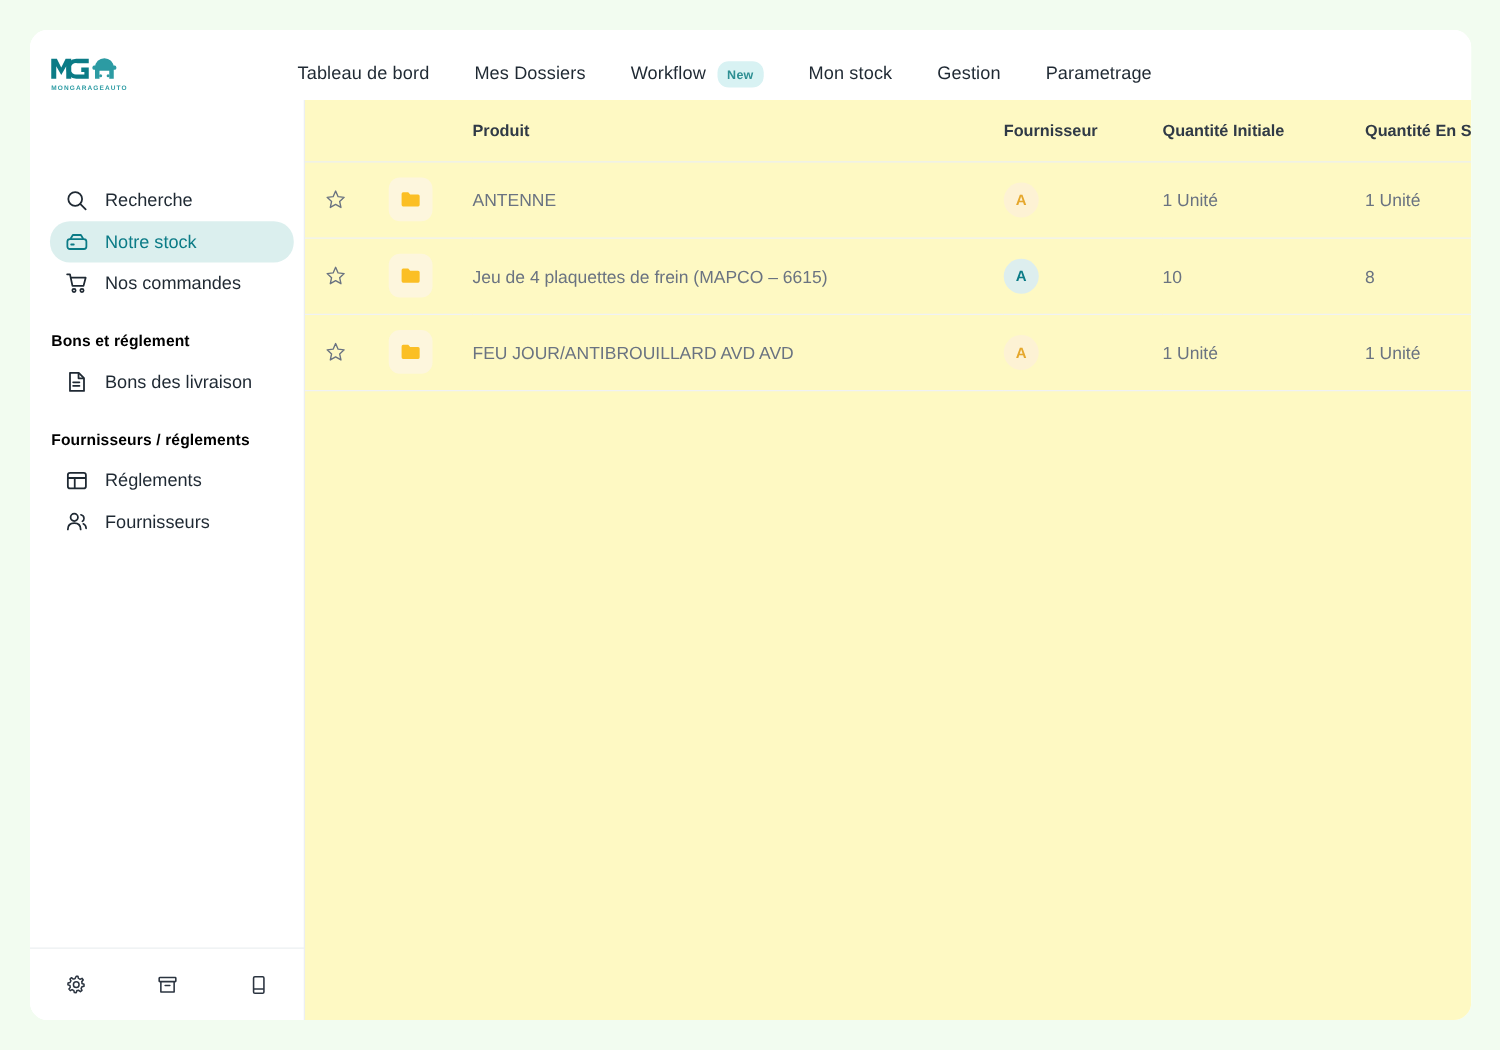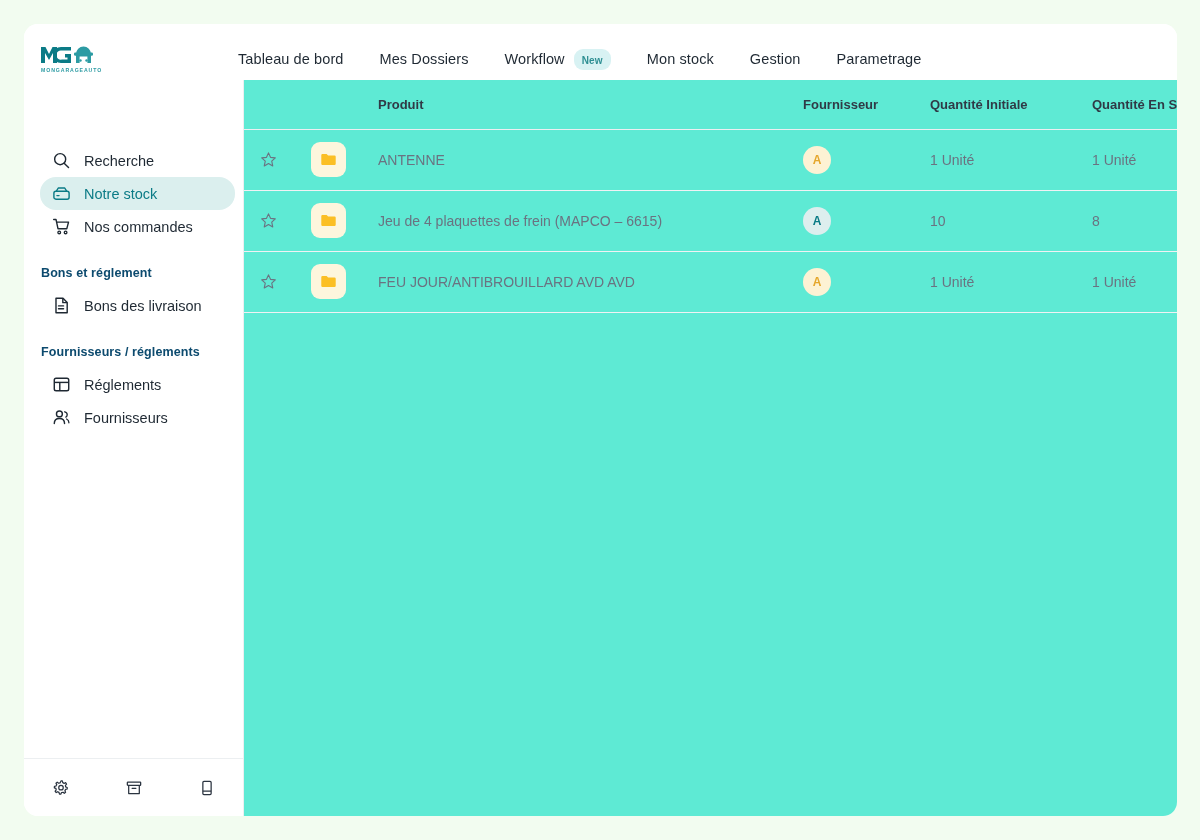--- a/index.html
+++ b/index.html
@@ -74,40 +74,40 @@
     border-radius: 7px;
     color: #1f2933; font-size: 14.5px;
     cursor: pointer;
   }
   .side-item + .side-item { margin-top: 0px; }
   .side-item .ico { width: 21px; height: 21px; display: flex; align-items: center; justify-content: center; flex: none; }
   .side-item.active { background: #dbefee; color: #0b7b86; border-radius: 16px; }
   .side-item.active .ico svg { stroke: #0b7b86; }
   .spacer-22 { height: 23px; }
   .group-title {
-    color: #0c4a6e; font-size: 12.5px; font-weight: bold;
+    color: #000000; font-size: 12.5px; font-weight: bold;
     padding-left: 17px; margin-bottom: 9px; letter-spacing: .1px;
   }
 
   .bottom-icons {
     position: absolute; left: 0; bottom: 0;
     width: 220px; height: 58px;
     border-top: 1px solid #eceff1;
     display: flex; align-items: center;
   }
   .bottom-icons > div {
     flex: 1; display: flex; align-items: center; justify-content: center;
     cursor: pointer;
   }
 
   
   .content {
     position: absolute; left: 220px; top: 56px;
     width: 933px; height: 736px;
-    background: #5eead4;
+    background: #fef9c3;
     overflow: hidden;
   }
   .tbl { width: 1010px; border-collapse: collapse; table-layout: fixed; }
   .tbl th {
     text-align: left; font-size: 13px; font-weight: bold;
     color: #303a46; padding: 0; height: 49px; vertical-align: middle;
     border-bottom: 1px solid #eceff1;
     white-space: nowrap;
   }
   .tbl td {

